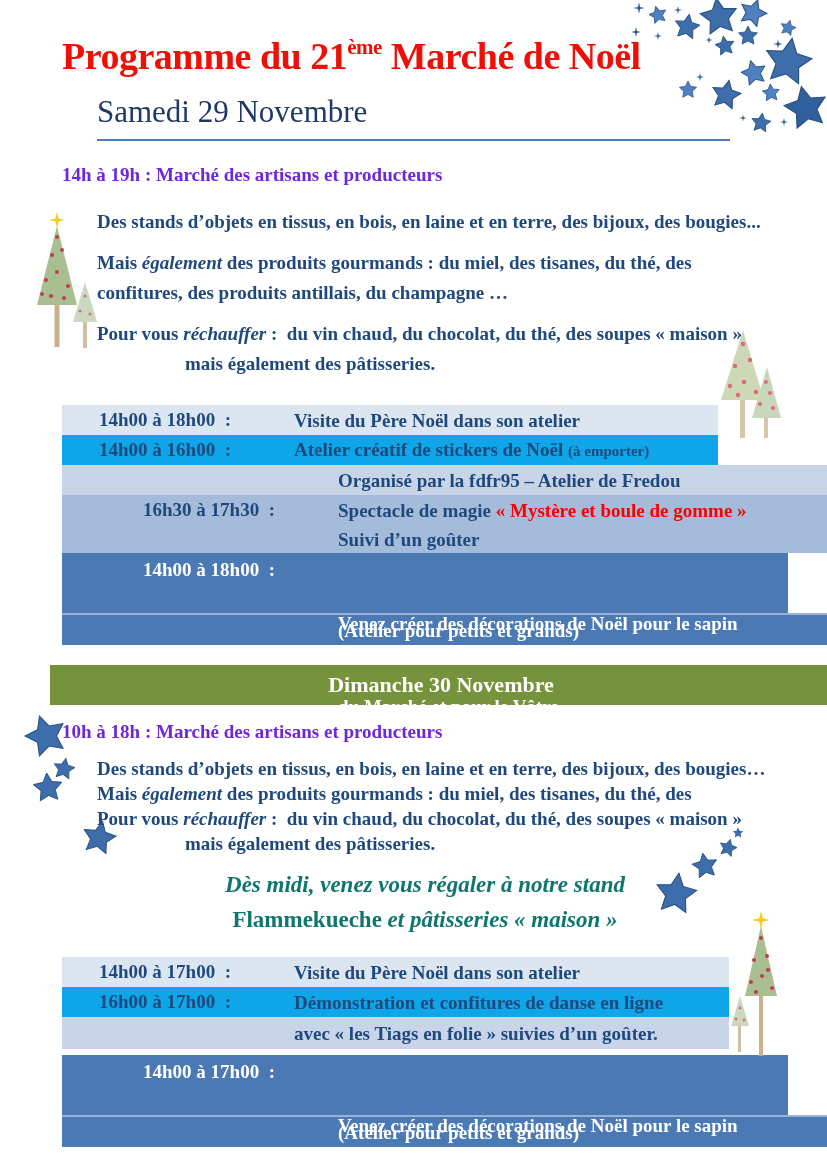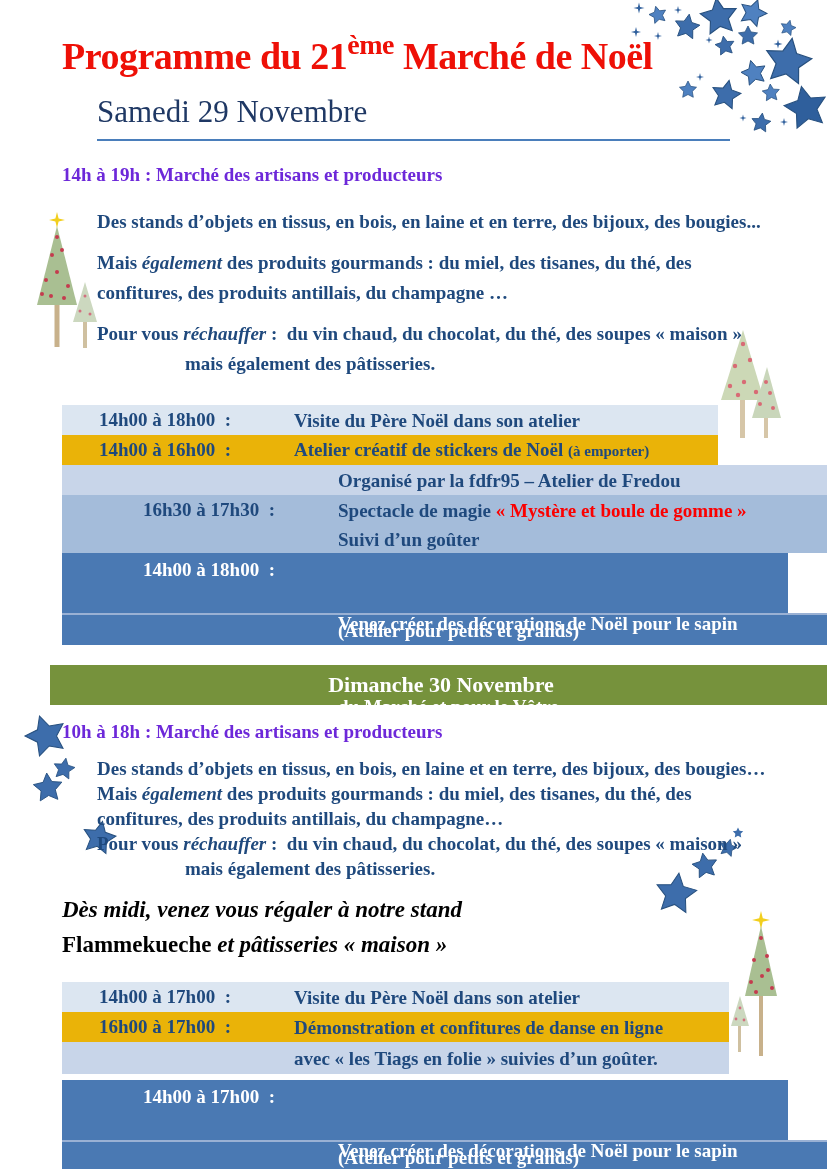--- a/index.html
+++ b/index.html
@@ -11,21 +11,21 @@
     font-family:"Liberation Serif", serif;
   }
   .content{position:relative;z-index:1;padding:34px 0 0 62px;}
   .deco{position:absolute;z-index:0;}
   .deco.over{z-index:2;}
 
   .title{
     font-size:38px;font-weight:bold;color:#ee1007;
     letter-spacing:-0.5px;white-space:pre;
   }
-  .title .sup{font-size:28px;position:relative;top:-15px;text-align:right;}
+  .title .sup{font-size:21px;position:relative;top:-15px;text-align:right;}
 
   .day-heading{
     margin:16px 0 0 35px;
     font-size:31px;font-weight:normal;color:#1f3864;
   }
   .day-underline{
     margin:9px 0 0 35px;width:633px;height:0;
     border-top:2px solid #4a7ebb;
   }
 
@@ -59,36 +59,36 @@
   .tcontent{white-space:pre-wrap;line-height:27px;}
   .tnote{font-size:15px;white-space:pre;}
   .thl{color:#fb0000;}
   .h30{height:30px;}
   .h28{height:28px;}
   .h32{height:32px;}
   .narrow{width:656px;}
   .narrow2{width:667px;}
   .wide{width:726px;padding-left:44px;}
   .bg-l{background:#dce6f1;}
-  .bg-m{background:#eab308;}
+  .bg-m{background:#0ea5e9;}
   .bg-ml{background:#c8d5e9;}
   .bg-m2{background:#a4bcda;}
   .bg-d{background:#4a79b3;color:#ffffff;}
   .multirow{align-items:flex-start;height:60px;padding-top:2px;box-sizing:border-box;}
   .multirow .line{line-height:29px;}
   .sep-top{border-top:2px solid #9ab1d4;}
   .gap6{height:6px;}
 
   .banner{
     margin-top:20px;margin-left:-12px;width:782px;height:40px;
     background:#76923c;color:#ffffff;
     font-size:22px;font-weight:bold;text-align:center;line-height:40px;
   }
 
-  .promo{width:726px;color:#000000;font-weight:bold;font-family:Liberation Serif, serif;}
+  .promo{width:726px;text-align:center;color:#0f766e;font-weight:bold;font-family:Liberation Serif, serif;}
   .promo1{margin-top:16px;font-size:23px;font-style:italic;}
   .promo2{margin-top:9px;font-size:23px;white-space:pre;}
 </style>
 </head>
 <body>
 
 <div class="page">
 
   <svg class="deco" style="left:612px;top:0;" width="215" height="145" viewBox="0 0 215 145">
     <defs>
@@ -263,21 +263,20 @@
     <div class="banner">Dimanche 30 Novembre</div>
 
     <div class="market-hours" style="margin-top:16px;">10h à 18h : Marché des artisans et producteurs</div>
 
     <div class="paras sun-paras">
       <p class="para">
         <span class="line">Des stands d’objets en tissus, en bois, en laine et en terre, des bijoux, des bougies…</span>
       </p>
       <p class="para">
         <span class="line"><span>Mais </span><span class="it">également</span><span> des produits gourmands : du miel, des tisanes, du thé, des</span></span>
-        <span class="line">confitures, des produits antillais, du champagne…</span>
       </p>
       <p class="para">
         <span class="line"><span>Pour vous </span><span class="it">réchauffer</span><span> :  du vin chaud, du chocolat, du thé, des soupes « maison »</span></span>
         <span class="line indent2">mais également des pâtisseries.</span>
       </p>
     </div>
 
     <div class="promo promo1">Dès midi, venez vous régaler à notre stand</div>
     <div class="promo promo2"><span>Flammekueche </span><span class="it">et pâtisseries « maison »</span></div>
 

